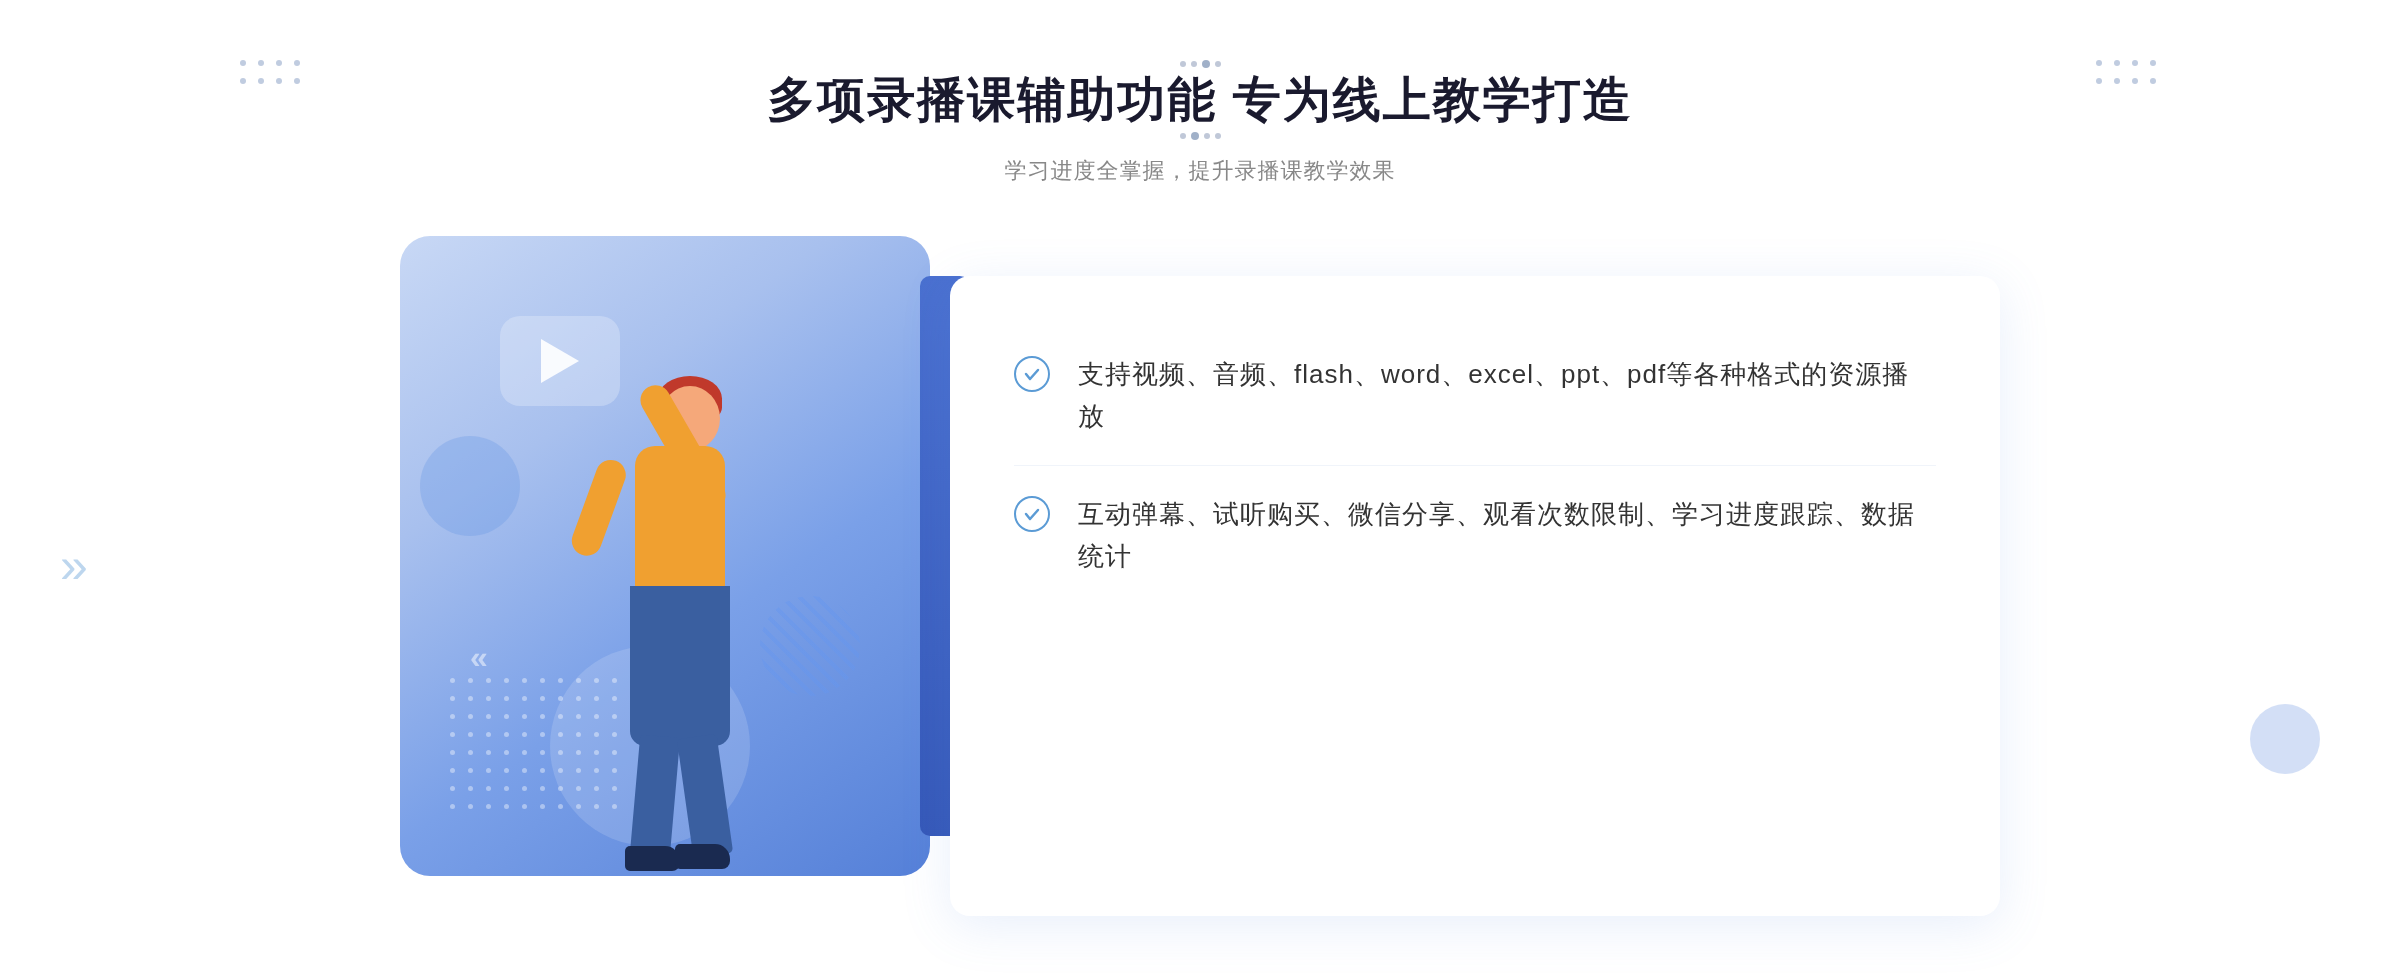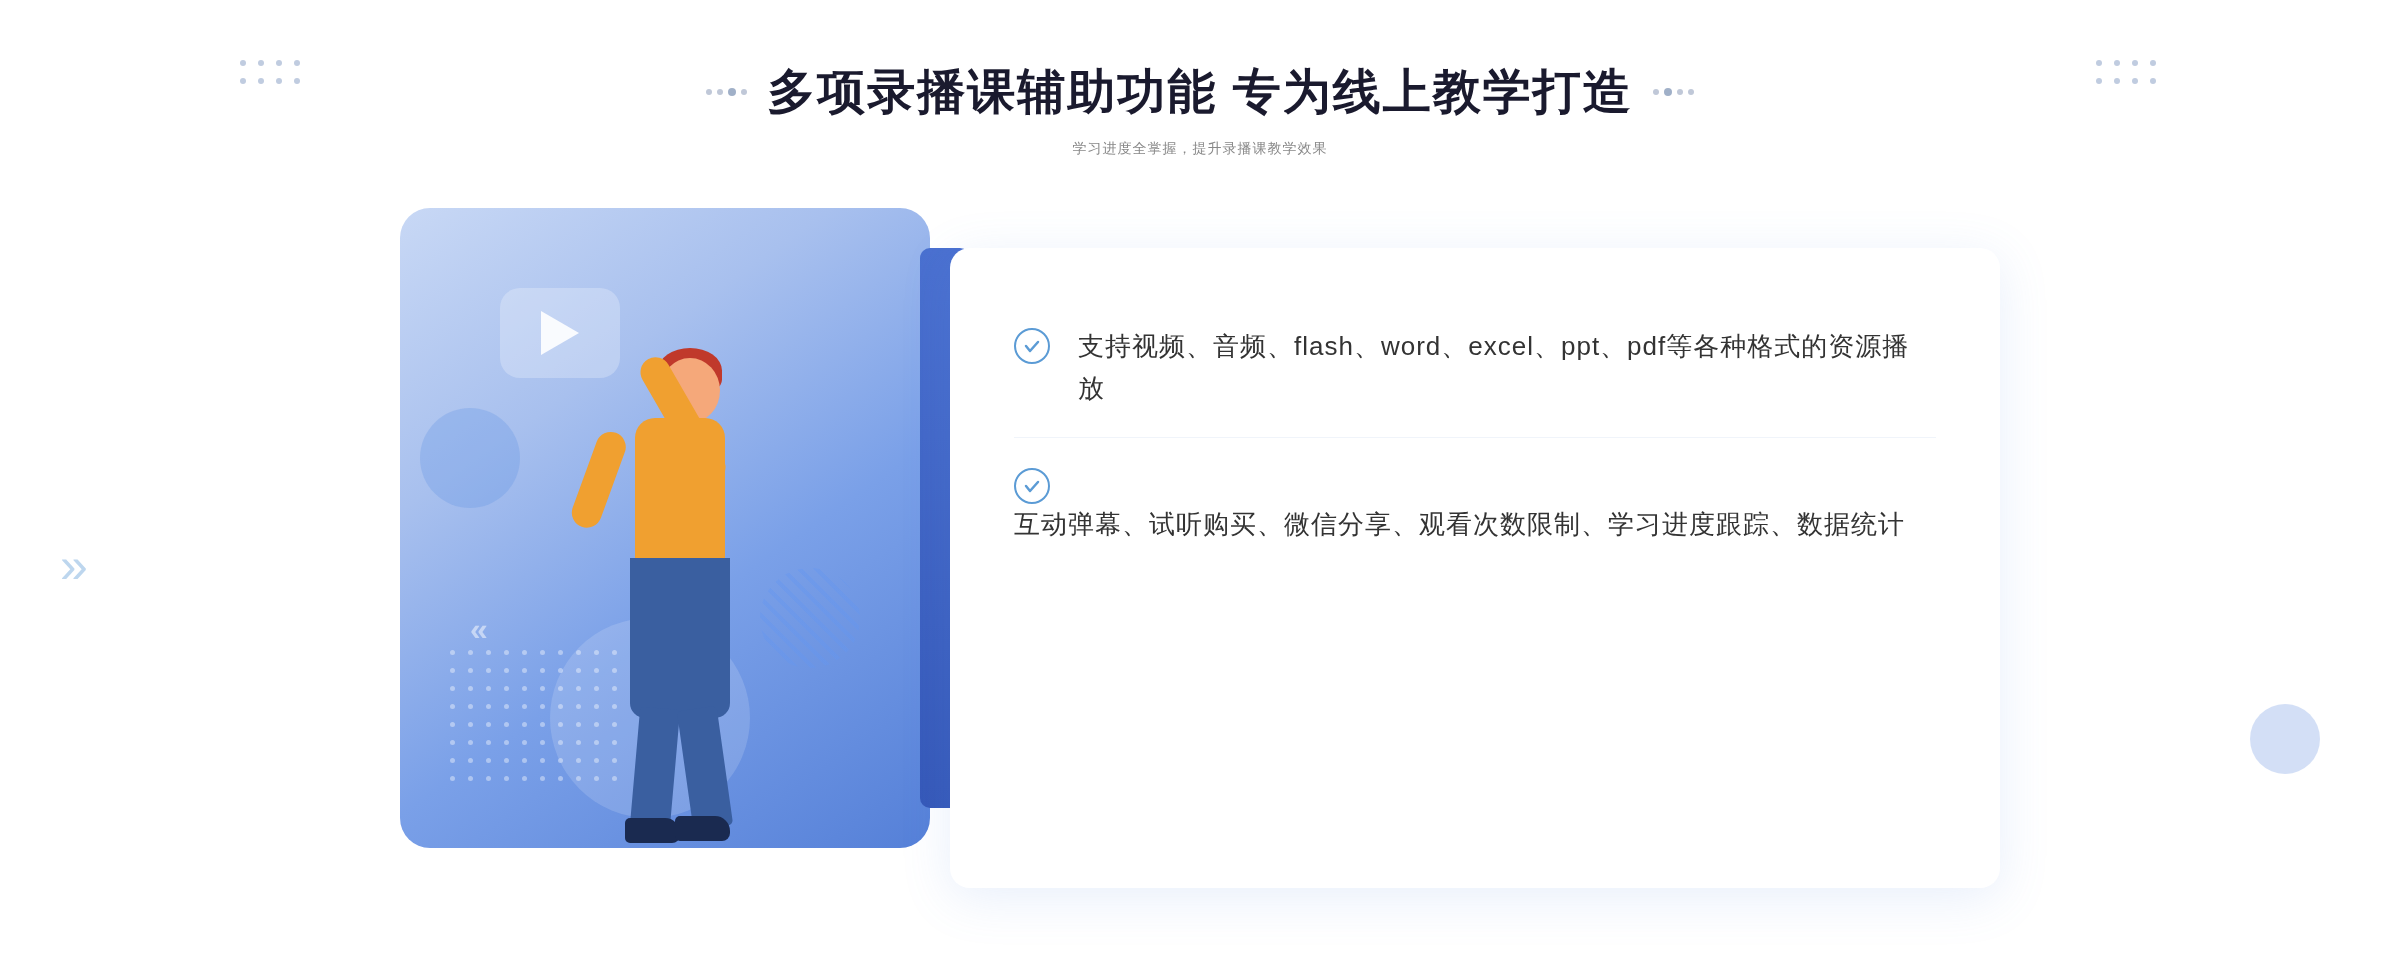--- a/index.html
+++ b/index.html
@@ -30,22 +30,22 @@
     .header-section {
       text-align: center;
       margin-bottom: 50px;
       position: relative;
     }
 
     .header-title-row {
       display: flex;
       align-items: center;
       justify-content: flex-end;
-      gap: 20px;
       margin-bottom: 16px;
+      flex-direction: column;
     }
 
     .title-dots {
       display: flex;
       gap: 5px;
       align-items: center;
     }
 
     .title-dot {
       width: 6px;
@@ -61,21 +61,21 @@
     }
 
     .main-title {
       font-size: 48px;
       font-weight: 600;
       color: #1a1a2e;
       letter-spacing: 2px;
     }
 
     .subtitle {
-      font-size: 14px;
+      font-size: 22px;
       color: #888;
       letter-spacing: 1px;
     }
 
     
     .content-area {
       display: flex;
       width: 1600px;
       gap: 0;
       position: relative;
@@ -340,21 +340,20 @@
 
     .feature-item {
       display: flex;
       align-items: flex-start;
       padding: 28px 0;
       border-bottom: 1px solid #f0f4fa;
     }
 
     .feature-item:last-child {
       border-bottom: none;
-      flex-direction: column;
     }
 
     .check-circle {
       width: 36px;
       height: 36px;
       border-radius: 50%;
       border: 2.5px solid #5b9bd5;
       display: flex;
       align-items: center;
       justify-content: center;

